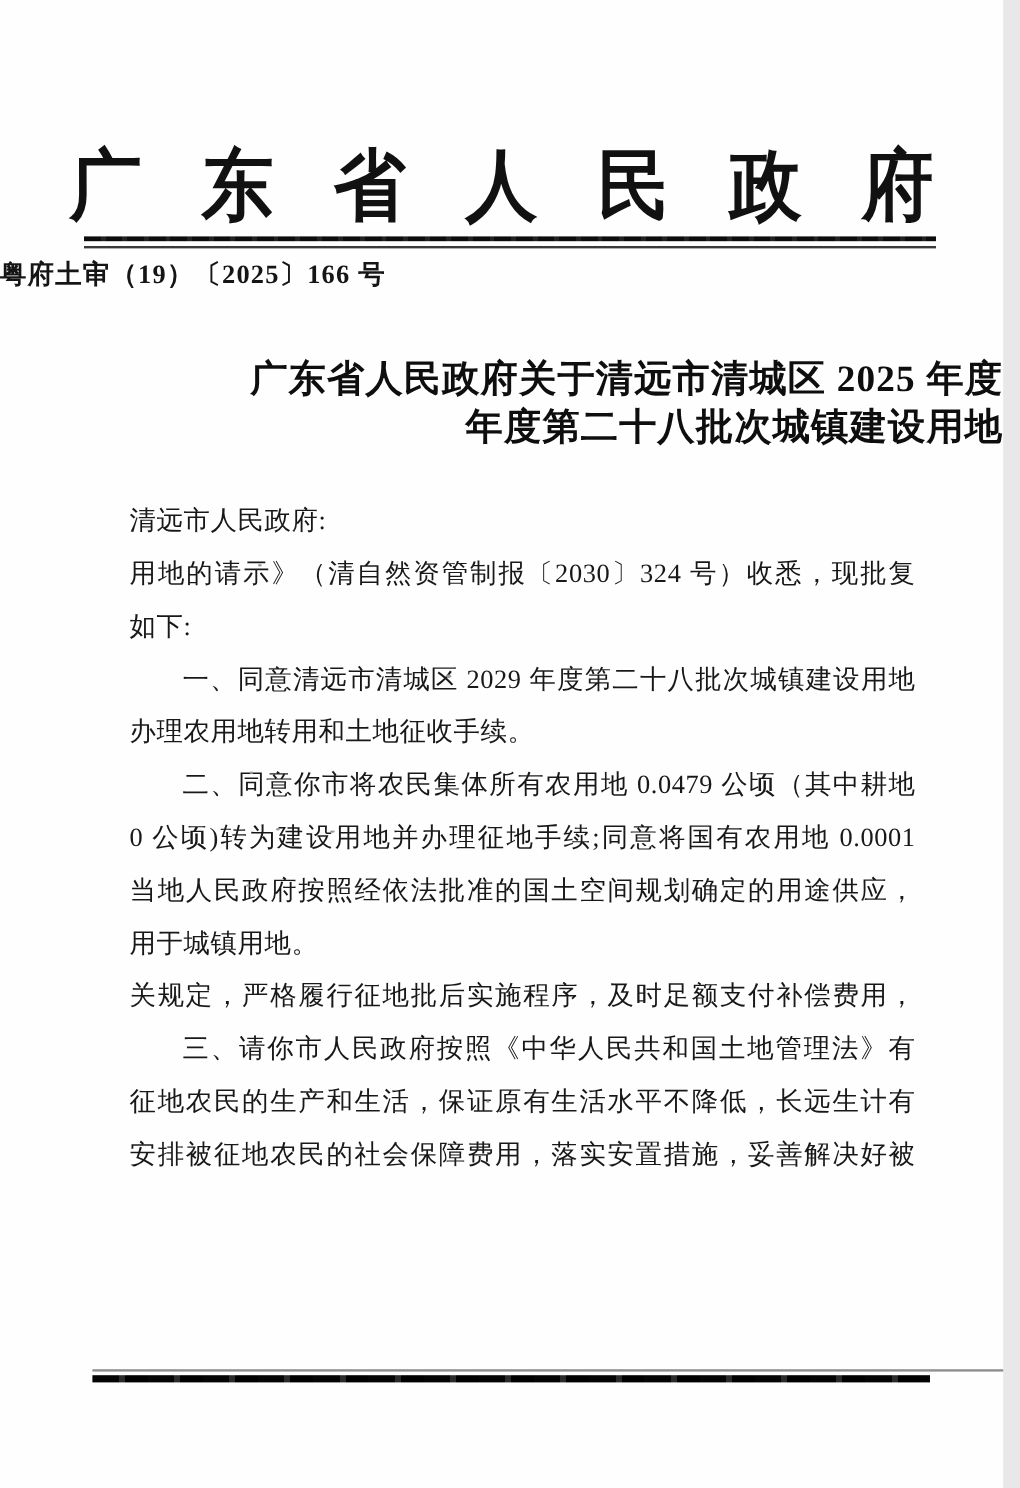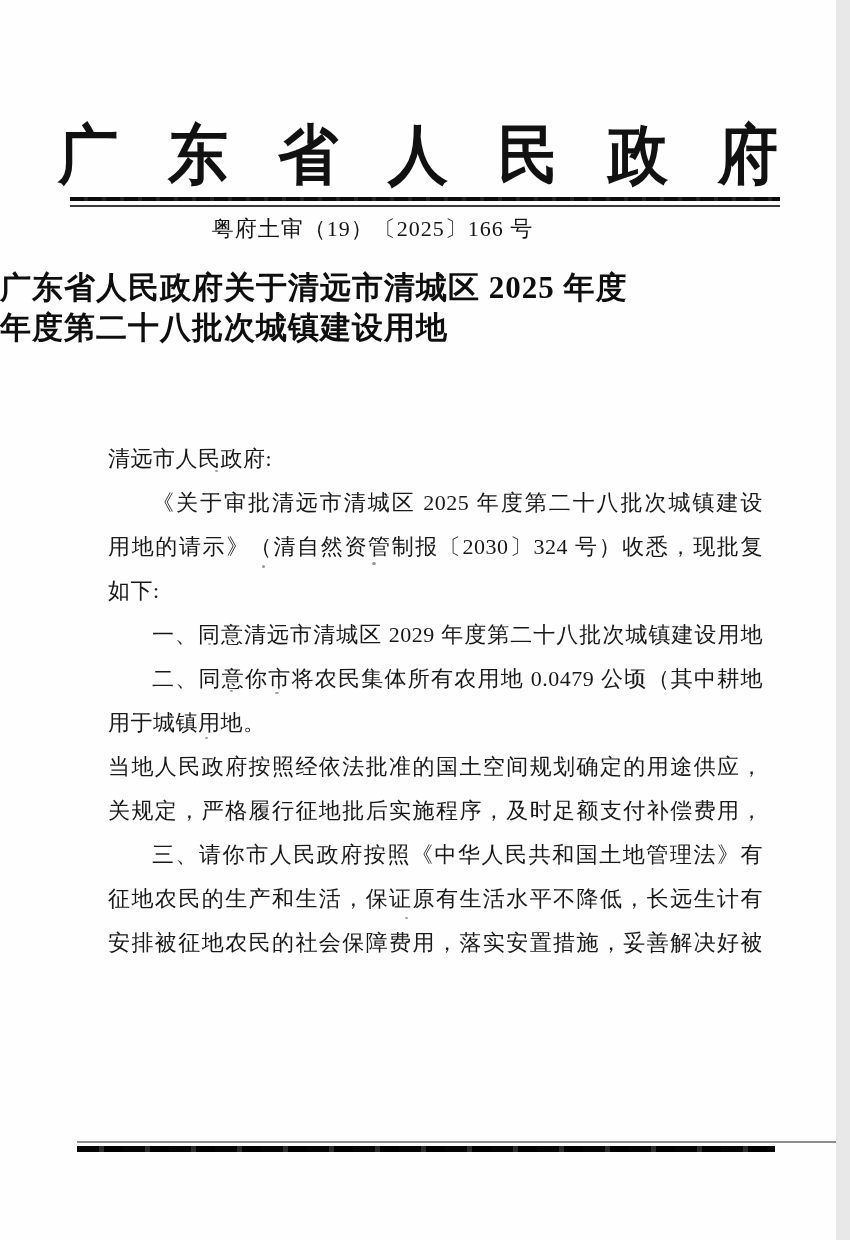--- a/index.html
+++ b/index.html
@@ -46,41 +46,42 @@
     left: 70px;
     width: 710px;
     height: 2px;
     background: #3a3a3a;
   }
   .doc-number {
     position: absolute;
     top: 214px;
     left: 0;
     width: 745px;
-    text-align: center;
+    text-align: left;
     font-size: 22px;
     letter-spacing: 1px;
     white-space: nowrap;
     color: #151515;
+    font-weight: bold;
   }
   .doc-title {
     position: absolute;
-    top: 268px;
+    top: 296px;
     left: 0;
     width: 100%;
-    text-align: left;
+    text-align: right;
     font-size: 31px;
     font-weight: bold;
     line-height: 40px;
     letter-spacing: 1px;
     color: #0e0e0e;
   }
   .body-block {
     position: absolute;
-    top: 437px;
+    top: 412px;
     left: 108px;
     width: 655px;
     font-size: 22px;
     color: #181818;
   }
   .body-block .line {
     height: 44px;
     line-height: 44px;
     white-space: nowrap;
     letter-spacing: 0.5px;
@@ -128,27 +129,28 @@
 
   <div class="doc-number">粤府土审（19）〔2025〕166 号</div>
 
   <div class="doc-title">
     <div>广东省人民政府关于清远市清城区 2025 年度</div>
     <div>年度第二十八批次城镇建设用地</div>
   </div>
 
   <div class="body-block">
       <div class="line">清远市人民政府:</div>
-      <div class="line indent full">《关于审批清远市清城区 2025 年度第二十八批次城镇建设</div>
       <div class="line full">用地的请示》（清自然资管制报〔2030〕324 号）收悉，现批复</div>
       <div class="line">如下:</div>
       <div class="line indent full">一、同意清远市清城区 2029 年度第二十八批次城镇建设用地</div>
+      <div class="line">办理农用地转用和土地征收手续。</div>
       <div class="line indent full">二、同意你市将农民集体所有农用地 0.0479 公顷（其中耕地</div>
+      <div class="line full">0 公顷)转为建设用地并办理征地手续;同意将国有农用地 0.0001</div>
+      <div class="line full">当地人民政府按照经依法批准的国土空间规划确定的用途供应，</div>
       <div class="line">用于城镇用地。</div>
-      <div class="line full">当地人民政府按照经依法批准的国土空间规划确定的用途供应，</div>
       <div class="line full">关规定，严格履行征地批后实施程序，及时足额支付补偿费用，</div>
       <div class="line indent full">三、请你市人民政府按照《中华人民共和国土地管理法》有</div>
       <div class="line full">征地农民的生产和生活，保证原有生活水平不降低，长远生计有</div>
       <div class="line full">安排被征地农民的社会保障费用，落实安置措施，妥善解决好被</div>
     </div>
 
   <div class="speck" style="left:215px;top:470px;width:3px;height:2px;"></div>
   <div class="speck" style="left:262px;top:565px;width:3px;height:3px;"></div>
   <div class="speck" style="left:372px;top:562px;width:4px;height:3px;"></div>
   <div class="speck" style="left:208px;top:643px;width:3px;height:2px;"></div>

